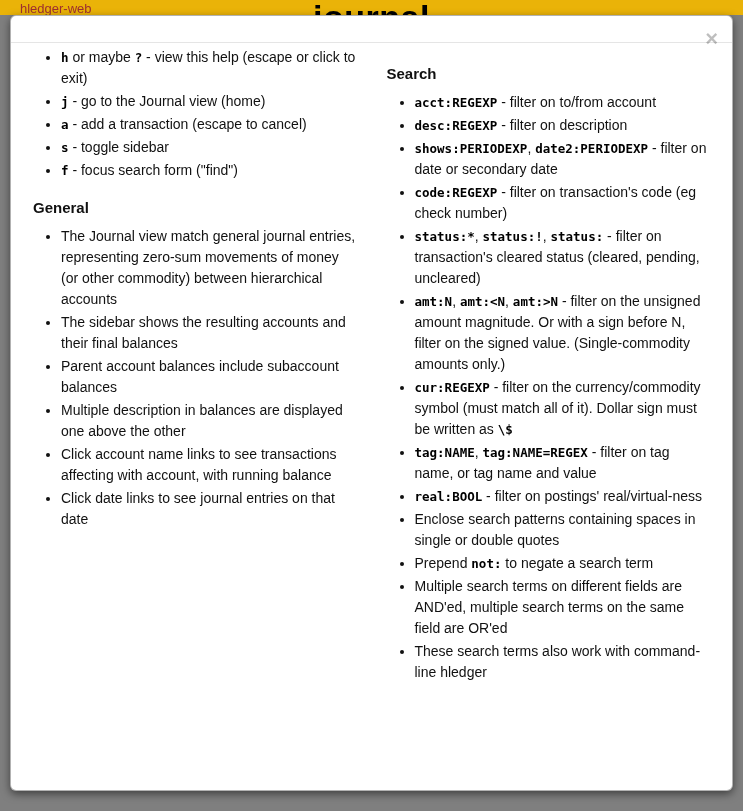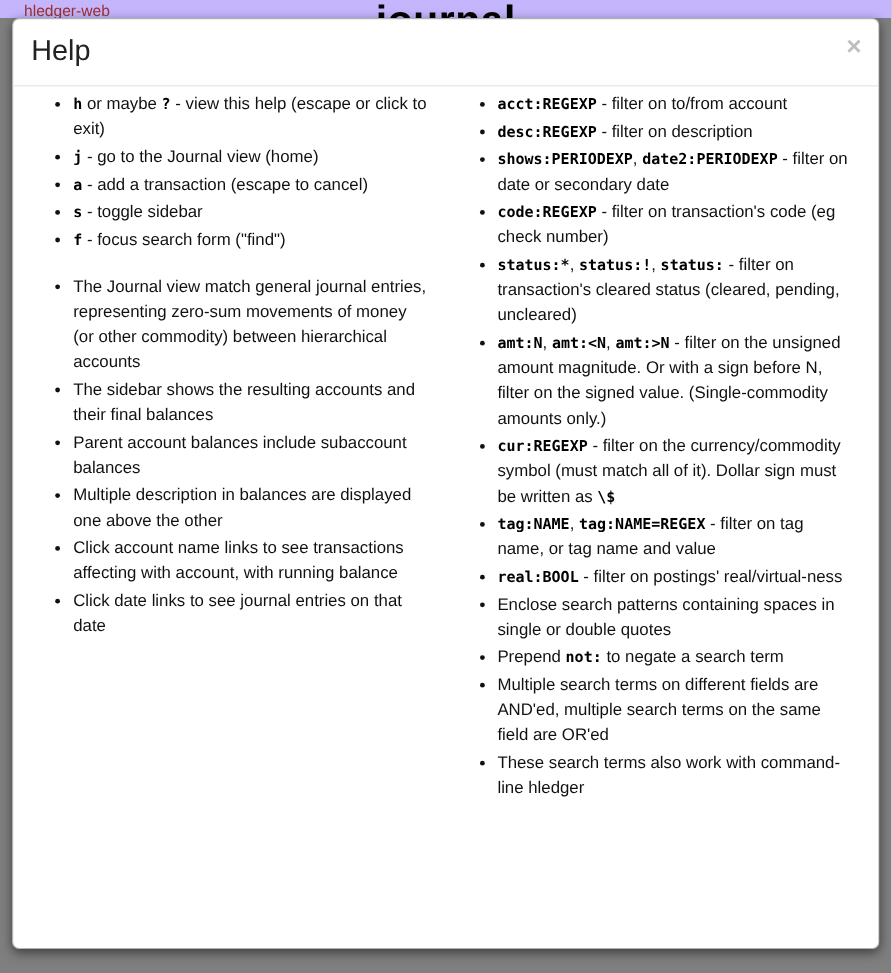--- a/index.html
+++ b/index.html
@@ -9,21 +9,21 @@
     width: 743px; height: 811px;
     overflow: hidden;
     background: #ffffff;
     font-family: "Liberation Sans", sans-serif;
     position: relative;
   }
   
   .page-header {
     position: absolute; top: 0; left: 0; right: 0;
     height: 15px;
-    background: #c4b5fd;
+    background: #eab308;
     z-index: 4;
     overflow: visible;
   }
   .brand {
     position: absolute; left: 20px; top: 1px;
     font-size: 13px;
     text-decoration: none;
     cursor: pointer;
   }
   .page-heading {
@@ -110,46 +110,47 @@
 <div class="page-header">
   <a class="brand" style="color: rgb(157, 47, 47);">hledger-web</a>
   <h1 class="page-heading">journal</h1>
 </div>
 
 <div class="backdrop"></div>
 
 <div class="modal">
   <div class="modal-header">
     <button class="close-btn">×</button>
-    <h2 class="modal-title">Help</h2>
   </div>
   <div class="modal-body">
     <div class="col">
       <section>
         <ul class="help-list">
             <li><code>h</code> or maybe <code>?</code> - view this help (escape or click to exit)</li>
             <li><code>j</code> - go to the Journal view (home)</li>
             <li><code>a</code> - add a transaction (escape to cancel)</li>
             <li><code>s</code> - toggle sidebar</li>
             <li><code>f</code> - focus search form ("find")</li>
           </ul>
       </section>
       <section>
+        <h4 class="section-heading">General</h4>
         <ul class="help-list">
             <li>The Journal view match general journal entries, representing zero-sum movements of money (or other commodity) between hierarchical accounts</li>
             <li>The sidebar shows the resulting accounts and their final balances</li>
             <li>Parent account balances include subaccount balances</li>
             <li>Multiple description in balances are displayed one above the other</li>
             <li>Click account name links to see transactions affecting with account, with running balance</li>
             <li>Click date links to see journal entries on that date</li>
           </ul>
       </section>
     </div>
     <div class="col">
       <section>
+        <h4 class="section-heading">Search</h4>
         <ul class="help-list">
             <li><code>acct:REGEXP</code> - filter on to/from account</li>
             <li><code>desc:REGEXP</code> - filter on description</li>
             <li><code>shows:PERIODEXP</code>, <code>date2:PERIODEXP</code> - filter on date or secondary date</li>
             <li><code>code:REGEXP</code> - filter on transaction's code (eg check number)</li>
             <li><code>status:*</code>, <code>status:!</code>, <code>status:</code> - filter on transaction's cleared status (cleared, pending, uncleared)</li>
             <li><code>amt:N</code>, <code>amt:&lt;N</code>, <code>amt:&gt;N</code> - filter on the unsigned amount magnitude. Or with a sign before N, filter on the signed value. (Single-commodity amounts only.)</li>
             <li><code>cur:REGEXP</code> - filter on the currency/commodity symbol (must match all of it). Dollar sign must be written as <code>\$</code></li>
             <li><code>tag:NAME</code>, <code>tag:NAME=REGEX</code> - filter on tag name, or tag name and value</li>
             <li><code>real:BOOL</code> - filter on postings' real/virtual-ness</li>

